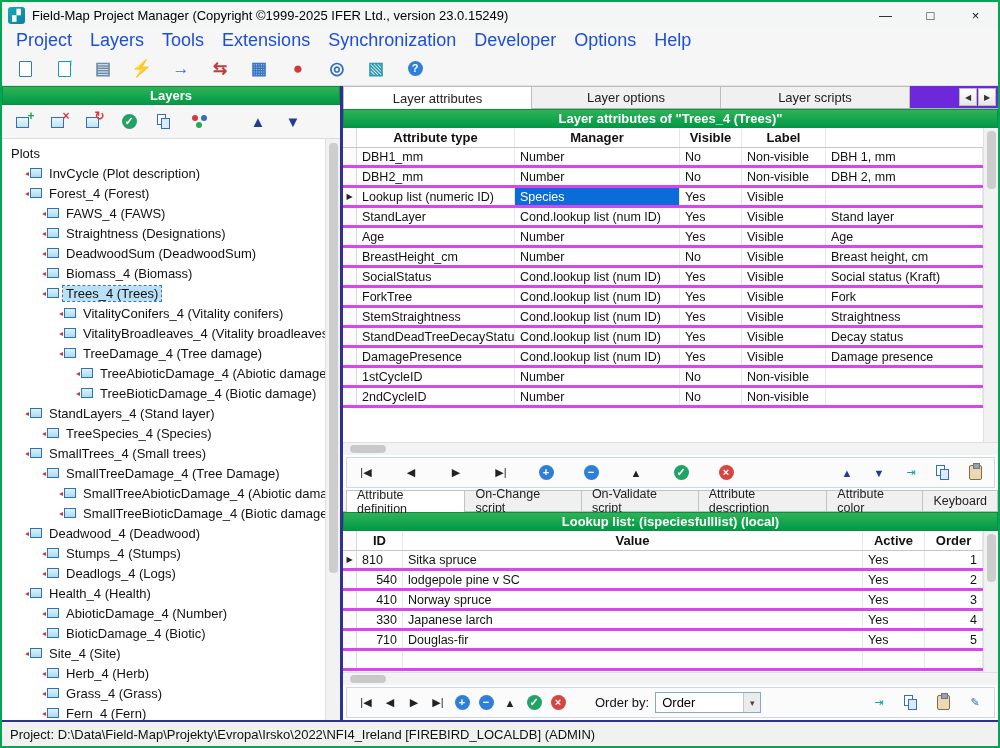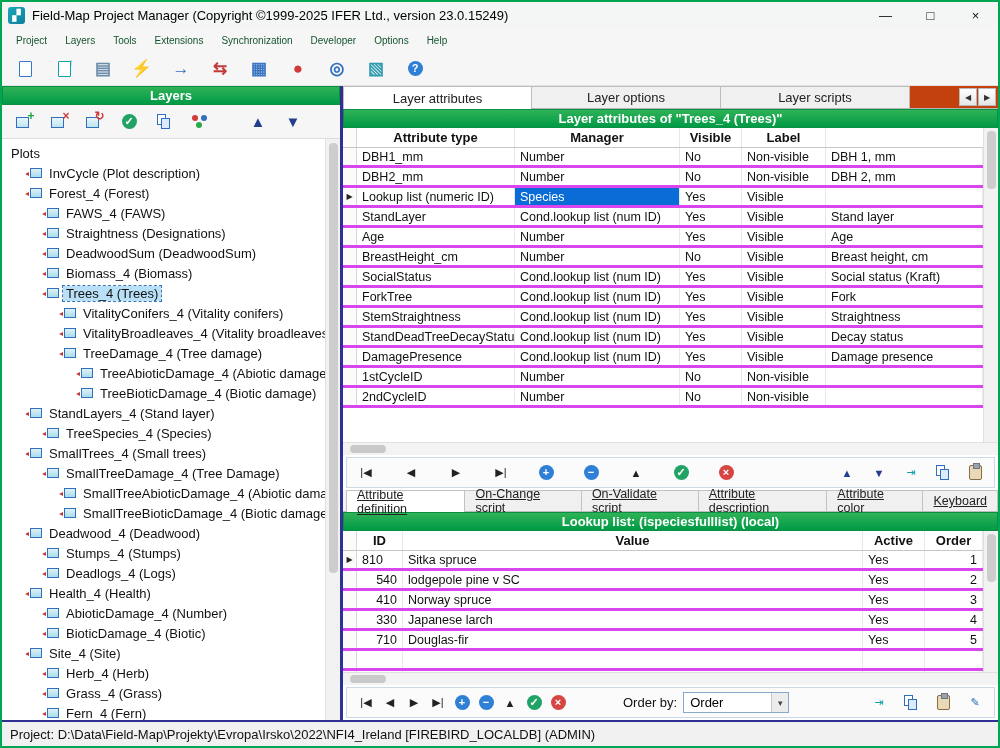--- a/index.html
+++ b/index.html
@@ -16,21 +16,21 @@
   .app-icon{width:17px;height:17px;border-radius:3px;margin-right:7px;flex:none;
     background:linear-gradient(135deg,#1ba8b6,#0b7f9e);color:#fff;font-size:11px;
     display:flex;align-items:center;justify-content:center;}
   .title{font-size:13px;color:#000;white-space:nowrap;}
   .win-controls{margin-left:auto;display:flex;height:100%;}
   .win-btn{width:45px;height:100%;display:flex;align-items:center;justify-content:center;
     font-size:13px;color:#111;}
 
   
   .menubar{height:24px;flex:none;display:flex;align-items:center;background:#f6f6f6;padding-left:5px;}
-  .menu-item{padding:0 9px;font-size:10px;height:100%;display:flex;align-items:center;color:#14532d;}
+  .menu-item{padding:0 9px;font-size:18px;height:100%;display:flex;align-items:center;color:#1d4ed8;}
 
   
   .toolbar{height:34px;flex:none;display:flex;align-items:center;background:#f6f6f6;
     padding-left:12px;gap:17px;border-bottom:1px solid #e2e2e2;}
   .tb-icon{width:22px;height:22px;display:flex;align-items:center;justify-content:center;
     font-size:17px;font-weight:bold;}
 
   .main{flex:1;display:flex;min-height:0;}
   .left-panel{width:338px;flex:none;display:flex;flex-direction:column;background:#fff;min-height:0;}
   .divider{width:3px;flex:none;background:var(--navy);}
@@ -56,34 +56,34 @@
   .ticon .bx{width:12px;height:10px;display:inline-block;border:1px solid #2f6fbe;
     background:linear-gradient(#dff2f8,#a9dcec);}
 
   
   .vscroll{width:15px;flex:none;background:#f2f2f2;border-left:1px solid #e0e0e0;position:relative;}
   .vthumb{position:absolute;left:3px;width:9px;background:#cdcdcd;border-radius:4px;display:block;}
   .hscroll{height:13px;flex:none;background:#f3f3f3;border-top:1px solid #e0e0e0;position:relative;}
   .hthumb{position:absolute;left:7px;top:2px;width:36px;height:8px;background:#c9c9c9;border-radius:4px;display:block;}
 
   
-  .tabbar{height:23px;flex:none;display:flex;align-items:flex-end;background:#c2410c;
+  .tabbar{height:23px;flex:none;display:flex;align-items:flex-end;background:#6d28d9;
     border-bottom:1px solid #b5b5b5;}
   .tab{width:189px;height:22px;display:flex;align-items:center;justify-content:center;
     font-size:13px;color:#222;background:#f0f0f0;border:1px solid #bdbdbd;border-bottom:none;border-left:none;}
   .tab:first-child{border-left:1px solid #bdbdbd;}
   .tab.active{background:#fff;height:23px;margin-bottom:-1px;position:relative;z-index:2;}
   .tab-scrollers{margin-left:auto;display:flex;gap:1px;padding:0 2px 2px 0;align-items:center;}
   .scroller{width:18px;height:18px;border:1px solid #b9b9b9;background:linear-gradient(#fff,#e6e6e6);
     font-size:8px;color:#333;display:flex;align-items:center;justify-content:center;}
 
   .tabbar2{height:22px;flex:none;display:flex;align-items:flex-end;background:#f4f4f4;
     border-bottom:1px solid #bdbdbd;padding-left:3px;}
   .tab2{padding:0 10px;height:21px;display:flex;align-items:center;font-size:12.5px;color:#222;
-    background:#f0f0f0;border:1px solid #c2c2c2;border-bottom:none;border-left:none;text-decoration:underline;}
+    background:#f0f0f0;border:1px solid #c2c2c2;border-bottom:none;border-left:none;}
   .tab2:first-child{border-left:1px solid #c2c2c2;}
   .tab2.active{background:#fff;height:22px;margin-bottom:-1px;position:relative;z-index:2;}
 
   
   .grid-area{display:flex;min-height:0;background:#fff;}
   .grid-area.attr{height:314px;flex:none;}
   .grid-area.lookup{flex:1;}
   .rows-box{flex:1;min-width:0;overflow:hidden;}
   .grid-row{display:grid;height:20px;border-bottom:3px solid #d946ef;align-items:stretch;font-size:12.5px;color:#111;}
   .attr .grid-row{grid-template-columns:14px 158px 165px 62px 84px 1fr;}
@@ -101,21 +101,21 @@
   .navbar{height:31px;flex:none;display:flex;align-items:center;background:#fbfbfb;
     border:1px solid #ccd8e8;margin:2px 3px;padding:0 10px;gap:6px;}
   .navbar.wide{gap:27px;}
   .nav-btn{min-width:18px;height:22px;display:flex;align-items:center;justify-content:center;
     font-size:11px;color:#222;}
   .right-group{margin-left:auto;display:flex;align-items:center;gap:14px;}
   .circle{width:15px;height:15px;border-radius:50%;color:#fff;display:flex;align-items:center;
     justify-content:center;font-size:11px;font-weight:bold;line-height:1;}
 
   .order-group{display:flex;align-items:center;gap:6px;margin-left:22px;}
-  .order-label{font-size:13px;color:#111;margin-left:28px;}
+  .order-label{font-size:13px;color:#111;}
   .selectbox{width:106px;height:21px;border:1px solid #8aa8c8;background:#fff;
     display:flex;align-items:center;font-size:13px;}
   .selval{padding-left:6px;flex:1;}
   .caret{width:17px;height:100%;background:#ececec;border-left:1px solid #c9c9c9;
     display:flex;align-items:center;justify-content:center;font-size:9px;color:#444;}
 
   
   .mlayer{position:relative;width:19px;height:17px;display:inline-block;}
   .mlayer .bx{position:absolute;left:1px;top:4px;width:13px;height:11px;display:block;
     border:1px solid #2f6fbe;background:linear-gradient(#e8f6fa,#bfe4ef);}

